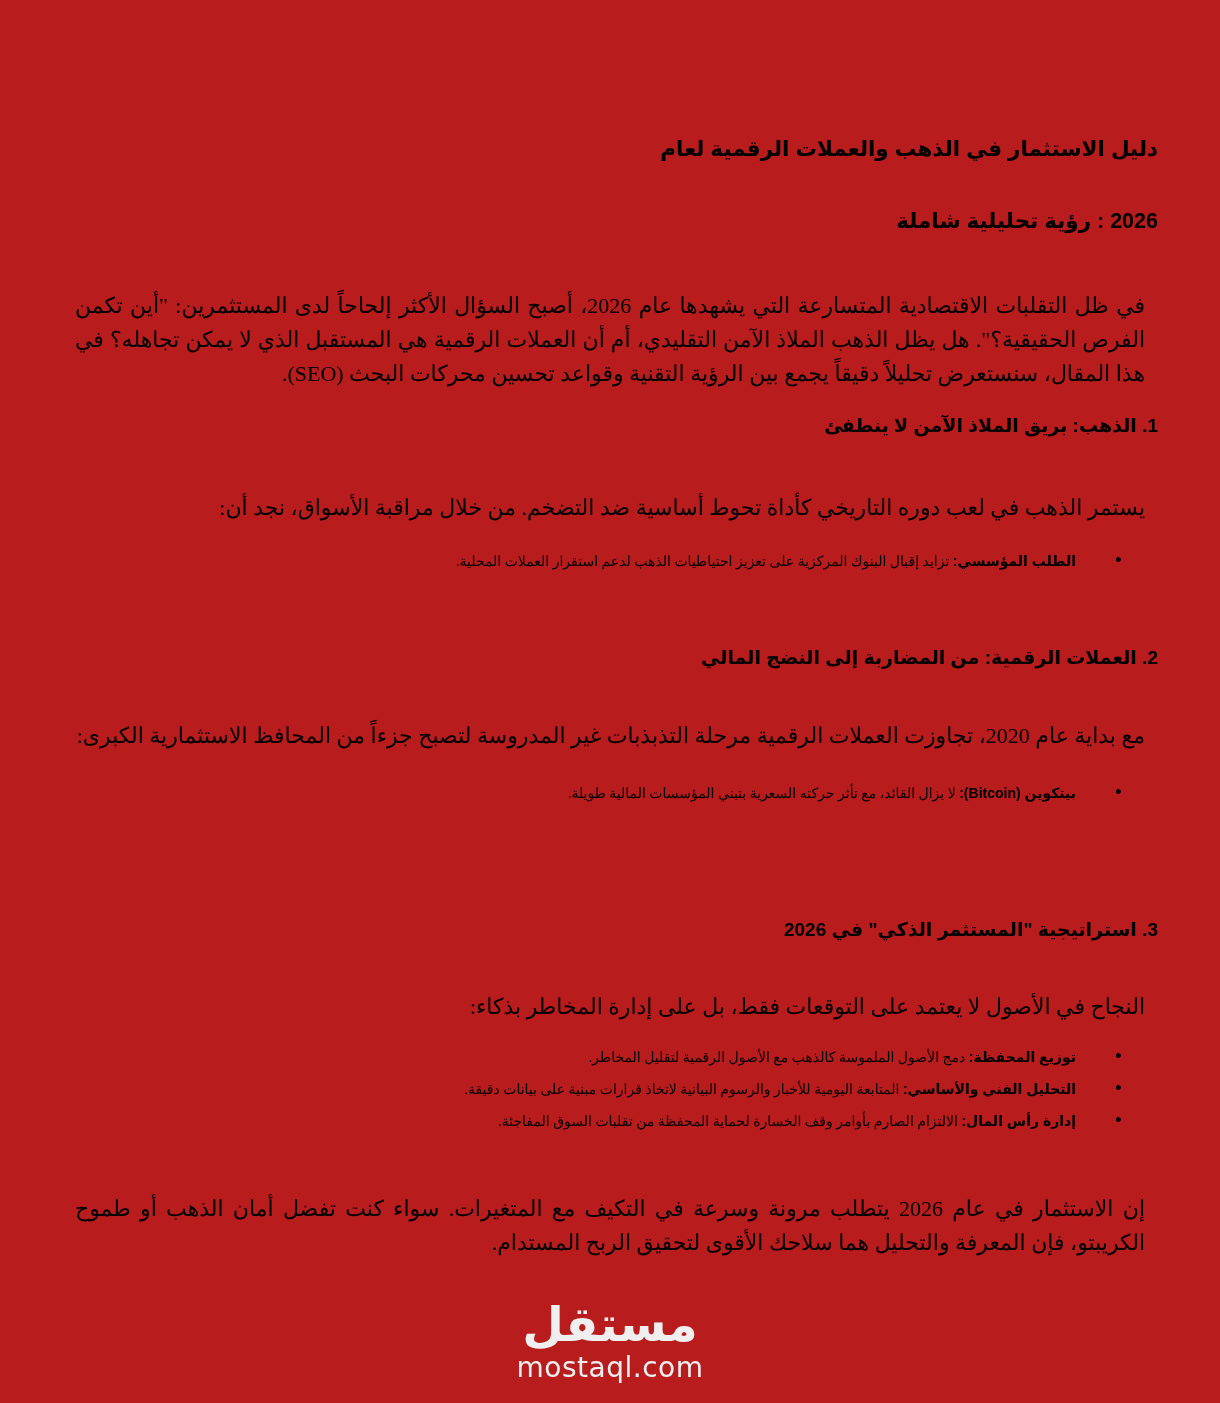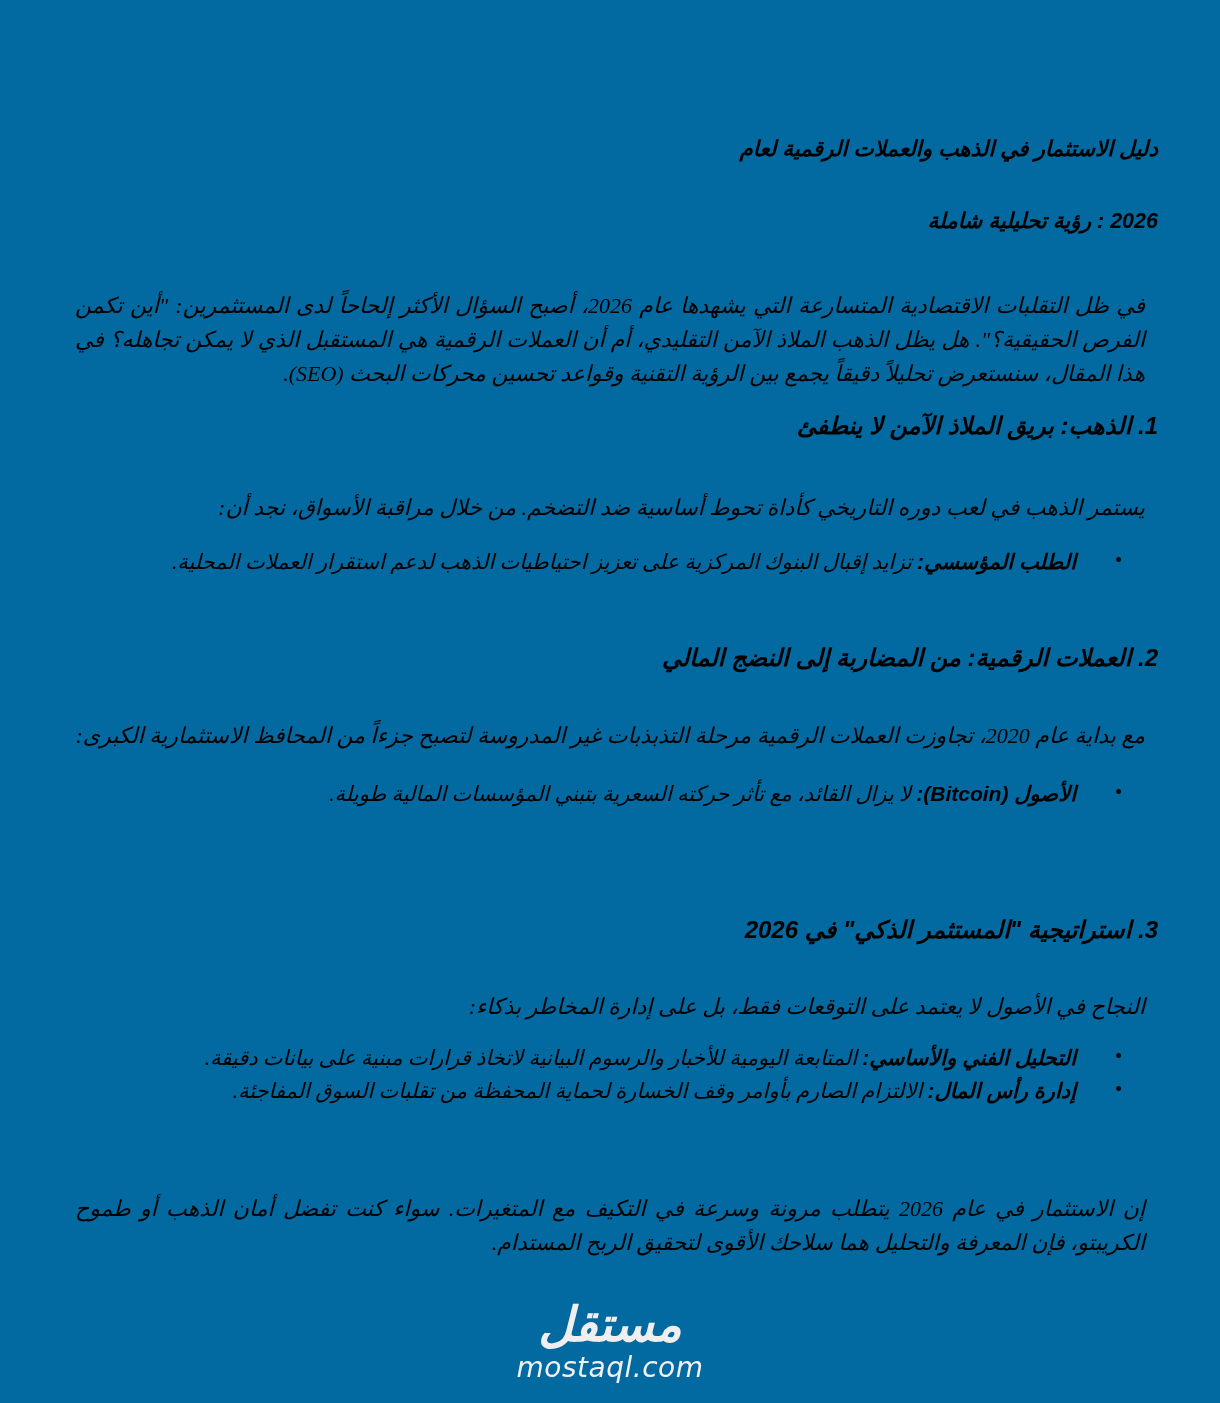--- a/index.html
+++ b/index.html
@@ -12,24 +12,23 @@
   body {
     font-family: "Liberation Serif", "DejaVu Serif", serif;
     color: #000000;
   }
 
   .page {
     position: relative;
     width: 1220px;
     height: 1403px;
     margin: 0 auto;
-    background: #0369a1;
+    background: #b91c1c;
     overflow: hidden;
     box-sizing: border-box;
-    font-style: italic;
   }
 
   .content {
     position: absolute;
     top: 0;
     right: 62px;
     left: 62px;
     direction: rtl;
     text-align: right;
   }
@@ -77,21 +76,21 @@
   .para-smart   { top: 977px; }
   .para-closing { top: 1179px; }
 
   
   .section-heading {
     position: absolute;
     right: 0;
     left: 0;
     font-family: "Liberation Sans", "DejaVu Sans", sans-serif;
     font-weight: bold;
-    font-size: 24px;
+    font-size: 19px;
     line-height: 30px;
     margin: 0;
     text-align: right;
   }
 
   .heading-1 { top: 411px; }
   .heading-2 { top: 643px; }
   .heading-3 { top: 915px; }
 
   
@@ -103,21 +102,21 @@
     padding: 0;
     list-style: none;
   }
 
   .list-gold   { top: 546px; }
   .list-crypto { top: 778px; }
   .list-smart  { top: 1042px; }
 
   .bullet-item {
     position: relative;
-    font-size: 21px;
+    font-size: 14px;
     line-height: 31px;
     padding-right: 82px;
     margin: 0 0 1px 0;
     text-align: justify;
     text-align-last: right;
   }
 
   .bullet-item::before {
     content: "\2022";
     position: absolute;
@@ -186,29 +185,32 @@
         <span class="bullet-term">الطلب المؤسسي:</span><span> تزايد إقبال البنوك المركزية على تعزيز احتياطيات الذهب لدعم استقرار العملات المحلية.</span>
       </li>
     </ul>
 
     <h2 class="section-heading heading-2">2. العملات الرقمية: من المضاربة إلى النضج المالي</h2>
 
     <p class="para para-crypto">مع بداية عام 2020، تجاوزت العملات الرقمية مرحلة التذبذبات غير المدروسة لتصبح جزءاً من المحافظ الاستثمارية الكبرى:</p>
 
     <ul class="bullet-list list-crypto">
       <li class="bullet-item">
-        <span class="bullet-term">الأصول (Bitcoin):</span><span> لا يزال القائد، مع تأثر حركته السعرية بتبني المؤسسات المالية طويلة.</span>
+        <span class="bullet-term">بيتكوين (Bitcoin):</span><span> لا يزال القائد، مع تأثر حركته السعرية بتبني المؤسسات المالية طويلة.</span>
       </li>
     </ul>
 
     <h2 class="section-heading heading-3">3. استراتيجية "المستثمر الذكي" في 2026</h2>
 
     <p class="para para-smart">النجاح في الأصول لا يعتمد على التوقعات فقط، بل على إدارة المخاطر بذكاء:</p>
 
     <ul class="bullet-list list-smart">
+      <li class="bullet-item">
+        <span class="bullet-term">توزيع المحفظة:</span><span> دمج الأصول الملموسة كالذهب مع الأصول الرقمية لتقليل المخاطر.</span>
+      </li>
       <li class="bullet-item">
         <span class="bullet-term">التحليل الفني والأساسي:</span><span> المتابعة اليومية للأخبار والرسوم البيانية لاتخاذ قرارات مبنية على بيانات دقيقة.</span>
       </li>
       <li class="bullet-item">
         <span class="bullet-term">إدارة رأس المال:</span><span> الالتزام الصارم بأوامر وقف الخسارة لحماية المحفظة من تقلبات السوق المفاجئة.</span>
       </li>
     </ul>
 
     <p class="para para-closing">إن الاستثمار في عام 2026 يتطلب مرونة وسرعة في التكيف مع المتغيرات. سواء كنت تفضل أمان الذهب أو طموح الكريبتو، فإن المعرفة والتحليل هما سلاحك الأقوى لتحقيق الربح المستدام.</p>
 

